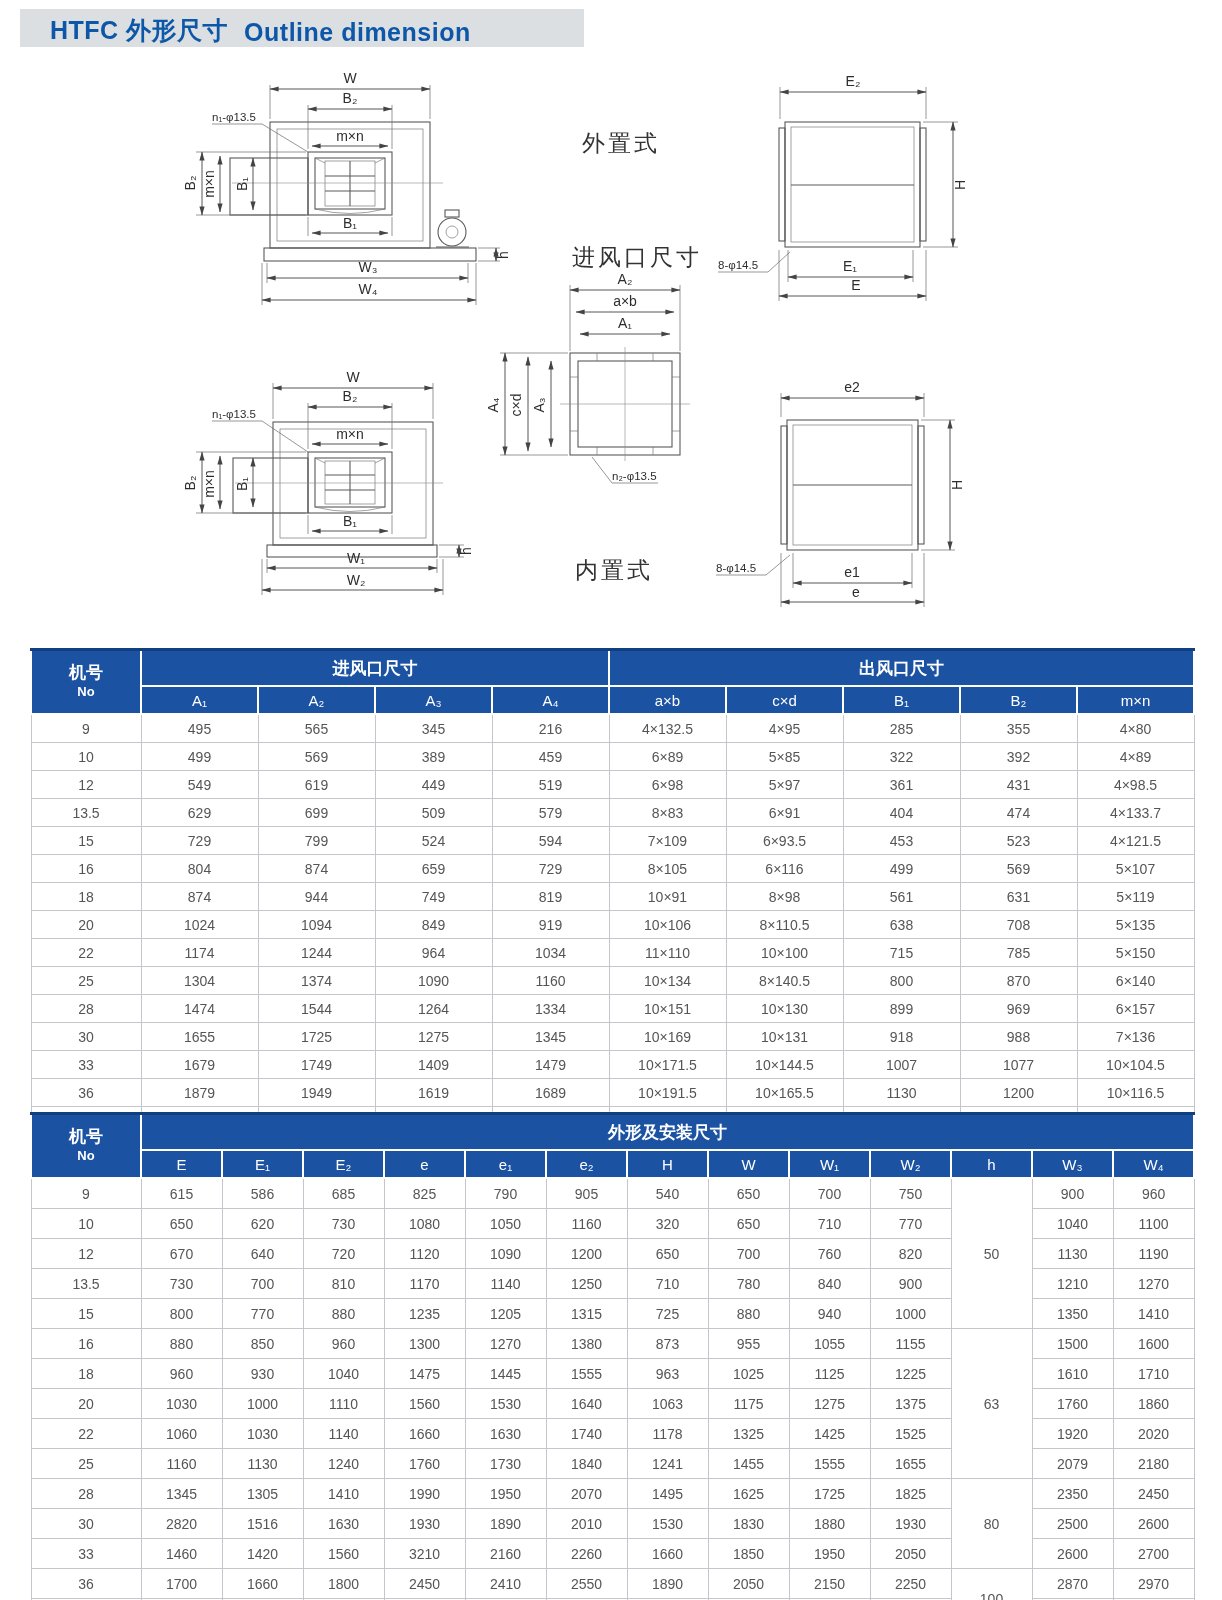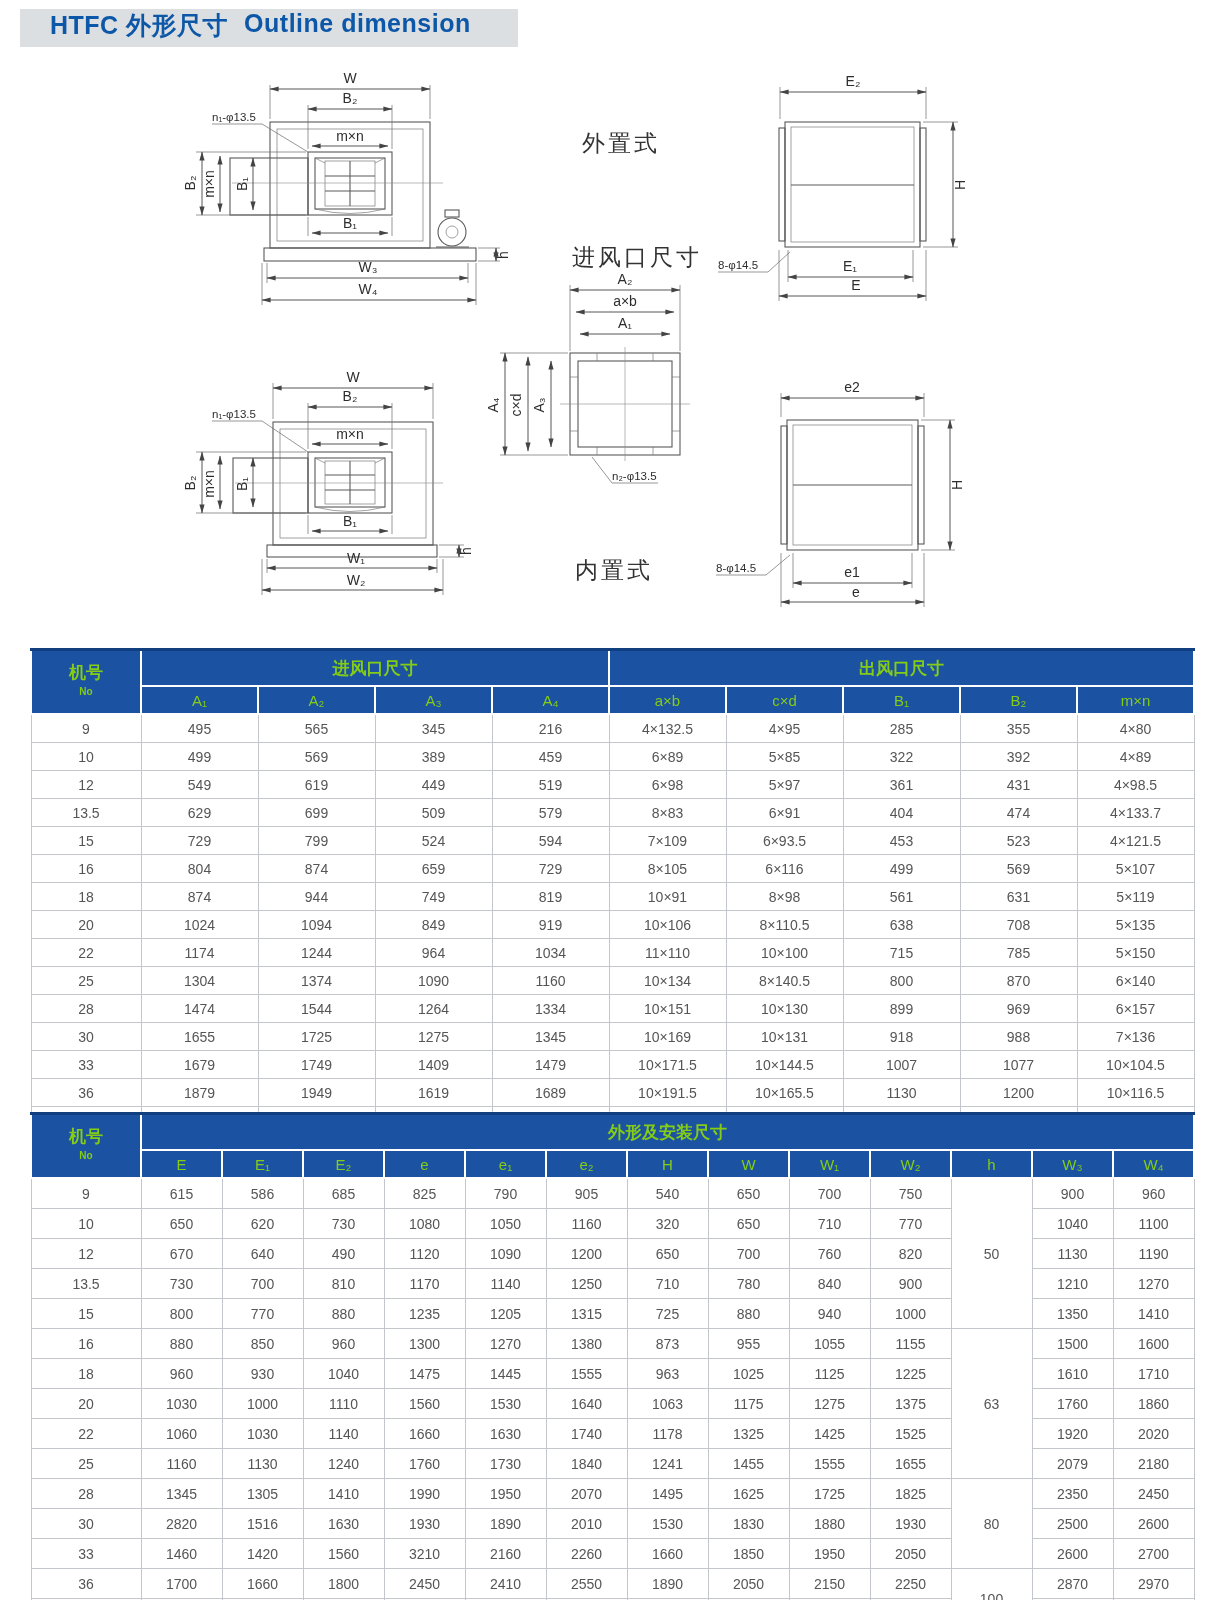--- a/index.html
+++ b/index.html
@@ -1,37 +1,37 @@
 <!DOCTYPE html>
 <html style="--hblue: #1b52a1; --navy: #123f7f; --tblue: #0d57a8; --tbg: #dcdfe2; --bgray: #c3c6ca; --tgray: #555555;"><head>
 <meta charset="utf-8">
 <style>
   html,body{margin:0;padding:0;background:#fff;}
   body{width:1222px;height:1600px;position:relative;font-family:"Liberation Sans","DejaVu Sans",sans-serif;overflow:hidden;}
-  .titlebar{position:absolute;left:20px;top:9px;width:498px;height:38px;background:var(--tbg,#dcdfe2);display:flex;align-items:flex-start;padding-left:30px;box-sizing:border-box;gap:16px;}
+  .titlebar{position:absolute;left:20px;top:9px;width:564px;height:38px;background:var(--tbg,#dcdfe2);display:flex;align-items:flex-end;padding-left:30px;box-sizing:border-box;gap:16px;}
   .titlebar span{color:var(--tblue,#0d57a8);font-weight:bold;font-size:25px;letter-spacing:.5px;white-space:nowrap;}
   #draw{position:absolute;left:0;top:55px;}
   svg .ln{fill:none;stroke:#5a5a5a;stroke-width:1.1;}
   svg .thin{fill:none;stroke:#7a7a7a;stroke-width:.7;}
   svg .cl{fill:none;stroke:#8a8a8a;stroke-width:.6;}
   svg .dim{stroke:#444;stroke-width:.9;marker-start:url(#ah);marker-end:url(#ah);}
   svg .ext{stroke:#6a6a6a;stroke-width:.7;}
   svg text{fill:#2d2d2d;}
   svg .d{font-size:14px;}
   svg .n{font-size:11.5px;}
   svg .cap{font-size:23px;fill:#333;letter-spacing:3px;}
   table{border-collapse:collapse;table-layout:fixed;width:1162px;font-size:14px;color:var(--tgray,#555);}
   #t1{position:absolute;left:30px;top:648px;}
   #t2{position:absolute;left:30px;top:1112px;}
-  thead th{background:var(--hblue,#1b52a1);color:#84cc16;font-weight:normal;border:2px solid #fff;}
+  thead th{background:var(--hblue,#1b52a1);color:#ffffff;font-weight:normal;border:2px solid #fff;}
   thead tr.grp th{height:32px;font-size:17px;font-weight:bold;border-top:3px solid var(--navy,#123f7f);}
   thead tr.sub th{height:24px;font-size:15px;}
   th.corner{vertical-align:middle;}
   th.corner .zh{font-size:17px;font-weight:bold;line-height:20px;}
-  th.corner .en{font-size:10px;line-height:18px;text-align:center;}
+  th.corner .en{font-size:13px;line-height:18px;text-align:center;}
   tbody td{background:#fff;border:1px solid var(--bgray,#c3c6ca);text-align:center;vertical-align:middle;}
   #t1 tbody td{height:25px;}
   #t2 tbody td{height:27px;}
   tbody td.no{}
 </style>
 </head>
 <body>
 
 <div class="titlebar">
   <span>HTFC 外形尺寸</span>
@@ -540,21 +540,21 @@
         <td>650</td>
         <td>710</td>
         <td>770</td>
         <td>1040</td>
         <td>1100</td>
       </tr>
       <tr>
         <td class="no">12</td>
         <td>670</td>
         <td>640</td>
-        <td>490</td>
+        <td>720</td>
         <td>1120</td>
         <td>1090</td>
         <td>1200</td>
         <td>650</td>
         <td>700</td>
         <td>760</td>
         <td>820</td>
         <td>1130</td>
         <td>1190</td>
       </tr>

